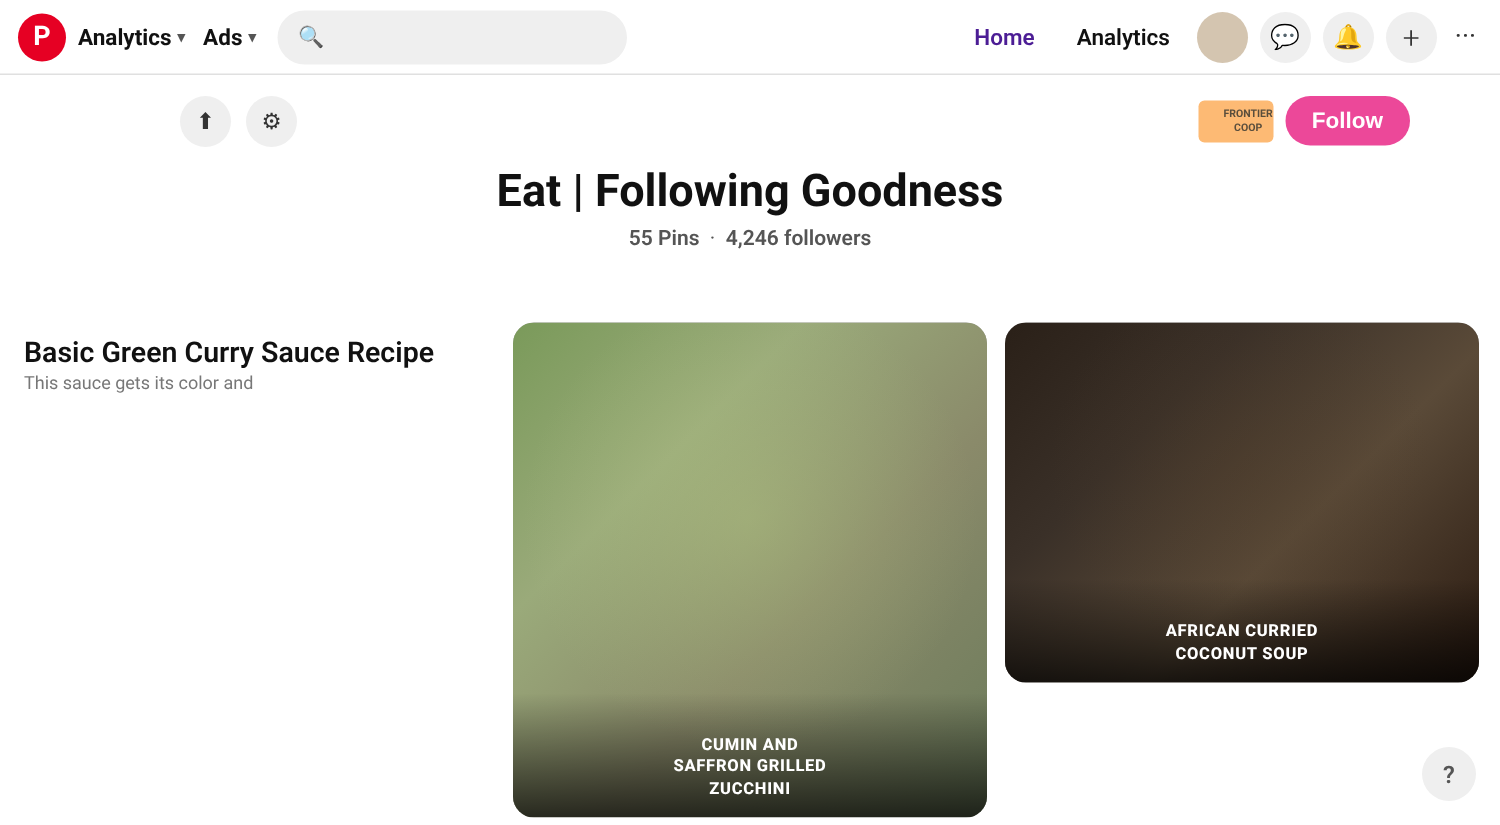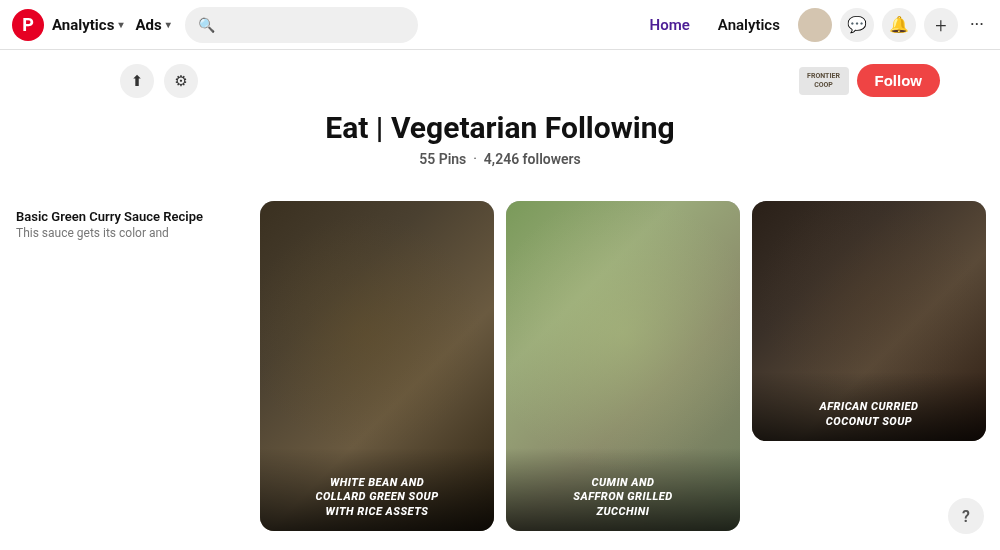--- a/index.html
+++ b/index.html
@@ -67,58 +67,58 @@
     .action-icon-btn {
       width: 34px; height: 34px; border-radius: 50%; background: #efefef;
       display: flex; align-items: center; justify-content: center;
       cursor: pointer; font-size: 15px; color: #333;
     }
     .follow-area {
       position: absolute; right: 60px; top: 14px;
       display: flex; align-items: center; gap: 8px;
     }
     .frontier-logo {
-      width: 50px; height: 28px; background: #e5e5e5; border-radius: 4px;
-      display: flex; align-items: center; justify-content: center;
+      width: 50px; height: 28px; background: #fdba74; border-radius: 4px;
+      display: flex; align-items: center; justify-content: flex-end;
       font-size: 7px; font-weight: bold; color: #5a4e3c; text-align: center; line-height: 1.2;
     }
     .follow-btn {
-      background: #ef4444; color: #fff; border: none; border-radius: 24px;
+      background: #ec4899; color: #fff; border: none; border-radius: 24px;
       padding: 8px 18px; font-size: 15px; font-weight: 600; cursor: pointer;
     }
     .board-title { font-size: 30px; font-weight: 700; color: #111; margin-bottom: 6px; }
-    .board-meta { font-size: 14px; color: #555; margin-bottom: 6px; }
+    .board-meta { font-size: 14px; color: #555; margin-bottom: 20px; }
     .board-meta span { font-weight: 600; }
     .board-desc { font-size: 14px; color: #555; }
 
     
     .pin-grid {
       display: flex; gap: 12px; padding: 18px 14px 0 14px;
       align-items: flex-start; overflow: hidden;
     }
     .pin-col { display: flex; flex-direction: column; gap: 12px; flex: 1; min-width: 0; }
 
     .pin-card {
       border-radius: 14px; overflow: hidden; background: #a3a3a3;
-      position: relative; cursor: pointer; font-style: italic;
+      position: relative; cursor: pointer;
     }
     .pin-image {
       width: 100%; display: block;
       background-size: cover; background-position: center;
       position: relative;
     }
     .pin-overlay-label {
       position: absolute; bottom: 0; left: 0; right: 0;
       background: linear-gradient(transparent, rgba(0,0,0,0.72));
       color: #fff; font-size: 11px; font-weight: 800; text-transform: uppercase;
       padding: 28px 12px 12px; letter-spacing: 0.5px; text-align: center;
       line-height: 1.3;
     }
     .pin-caption { padding: 8px 4px 2px 2px; }
-    .pin-caption-title { font-size: 13px; font-weight: 600; color: #111; }
+    .pin-caption-title { font-size: 19px; font-weight: 600; color: #111; }
     .pin-caption-sub { font-size: 12px; color: #777; margin-top: 2px; }
 
     
     .food-green { background: linear-gradient(135deg, #5a7a3a 0%, #8aaa5a 30%, #3a5a2a 60%, #6a8a4a 100%); }
     .food-oats { background: linear-gradient(135deg, #c8a870 0%, #d4b880 30%, #a08050 60%, #c0a060 100%); }
     .food-soup { background: linear-gradient(135deg, #3a3020 0%, #4a4030 30%, #6a5a40 60%, #2a2010 100%); }
     .food-zucchini { background: linear-gradient(135deg, #7a9a5a 0%, #9aaa7a 30%, #8a8a6a 60%, #6a7a5a 100%); padding-left: 20px; }
     .food-coconut { background: linear-gradient(135deg, #2a2018 0%, #3a3028 30%, #5a4a38 60%, #2a1a10 100%); }
 
     .img-tall { height: 280px; }
@@ -182,46 +182,38 @@
     <div class="action-icon-btn">
       <span>⚙</span>
     </div>
   </div>
   <div class="follow-area">
     <div class="frontier-logo">
       <span>FRONTIER<br>COOP</span>
     </div>
     <button class="follow-btn">Follow</button>
   </div>
-  <h1 class="board-title">Eat | Vegetarian Following</h1>
+  <h1 class="board-title">Eat | Following Goodness</h1>
   <div class="board-meta">
     <span>55 Pins</span>
     &nbsp;·&nbsp;
     <span>4,246 followers</span>
   </div>
 </div>
 
 <div class="pin-grid">
 
   <div class="pin-col">
     <div class="pin-caption">
       <div class="pin-caption-title">Basic Green Curry Sauce Recipe</div>
       <div class="pin-caption-sub">This sauce gets its color and</div>
     </div>
   </div>
 
 
-  <div class="pin-col">
-    <div class="pin-card">
-      <div class="pin-image food-soup img-full">
-        <div class="pin-overlay-label">WHITE BEAN AND<br>COLLARD GREEN SOUP<br>WITH RICE ASSETS</div>
-      </div>
-    </div>
-
-  </div>
 
   <div class="pin-col">
     <div class="pin-card">
       <div class="pin-image food-zucchini img-full">
         <div class="pin-overlay-label">CUMIN AND<br>SAFFRON GRILLED<br>ZUCCHINI</div>
       </div>
     </div>
   </div>
 
   <div class="pin-col">

